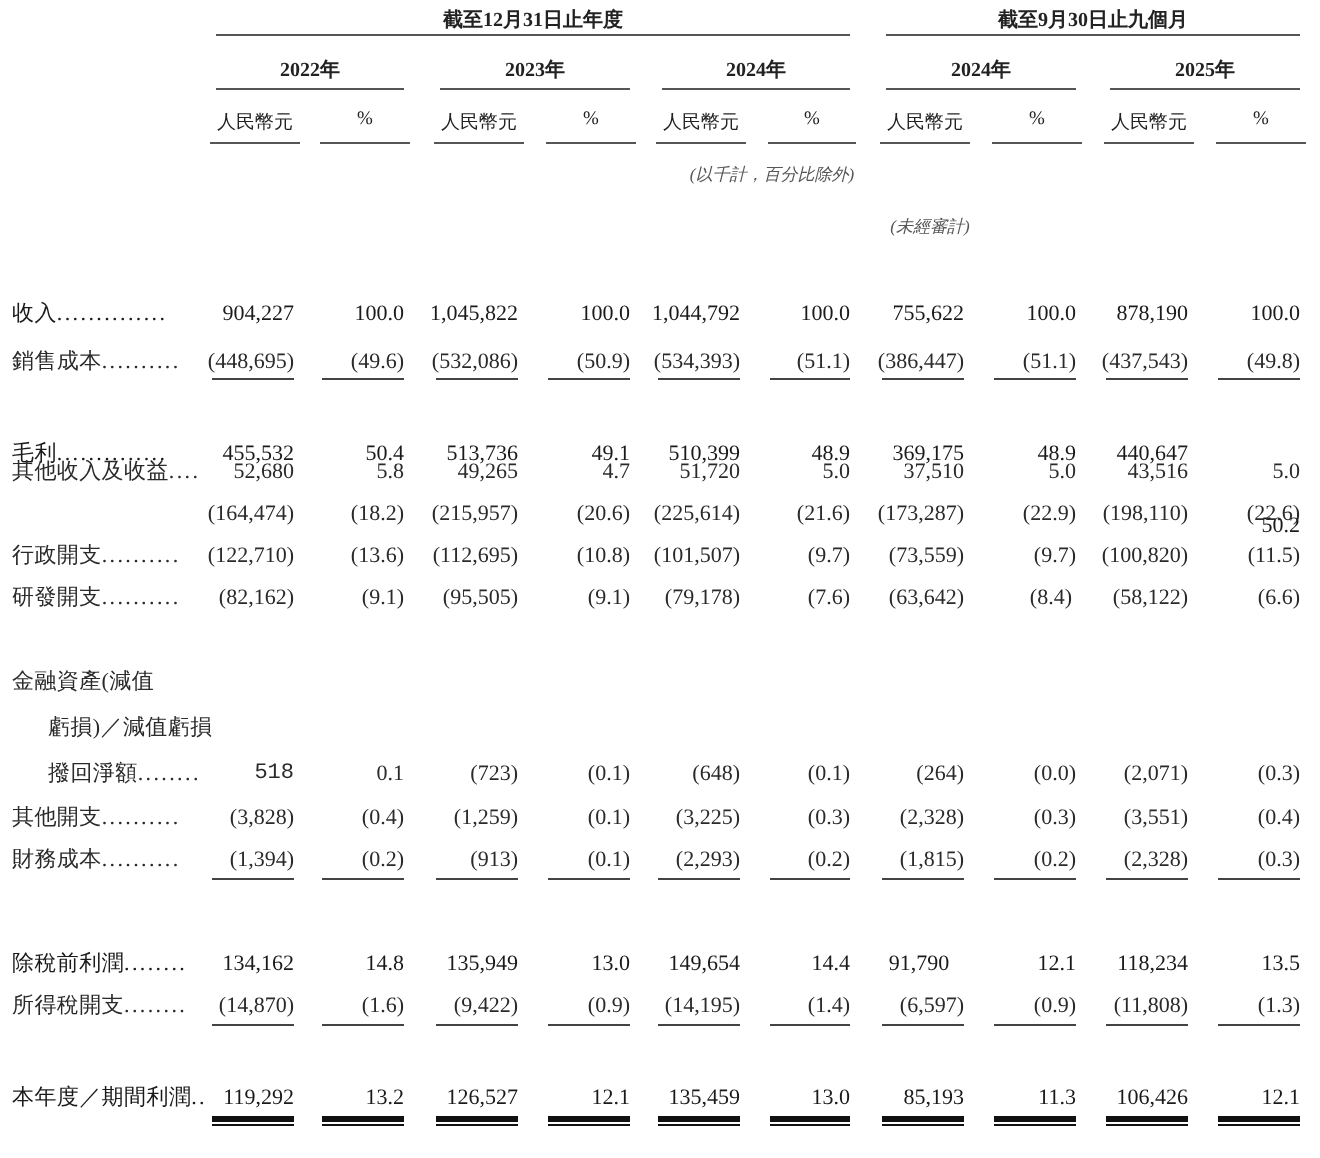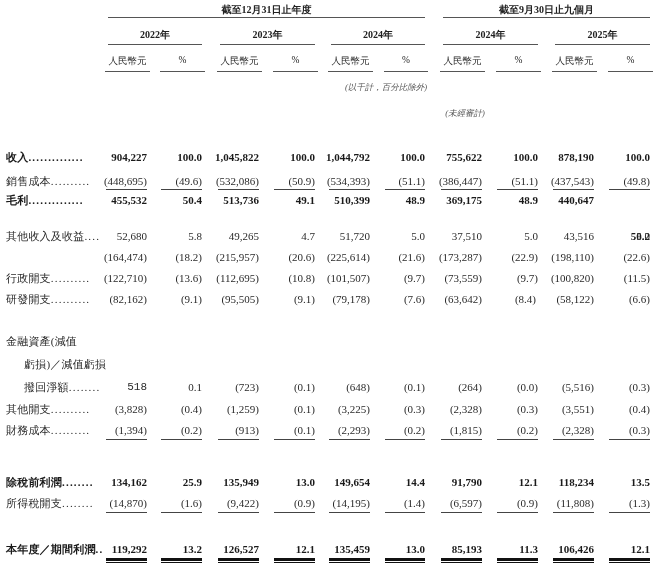--- a/index.html
+++ b/index.html
@@ -7,21 +7,21 @@
          font-family:"Liberation Serif","DejaVu Serif",serif; color:#2a2a2a; }
   .abs { position:absolute; }
   .hdr { font-size:10px; font-weight:bold; text-align:center; color:#222; }
   .sub { font-size:9.5px; text-align:center; color:#222; }
   .note { font-size:8.5px; font-style:italic; color:#555; text-align:center; }
   .line { position:absolute; height:1px; background:#555; }
   .row { position:absolute; left:0; width:660px; height:17px; font-size:11px; line-height:17px; }
   .lbl { position:absolute; left:6px; white-space:nowrap; letter-spacing:0.2px; }
   .lbl .dots { letter-spacing:1.2px; }
   .cell { position:absolute; text-align:right; white-space:nowrap; }
-  .bold { font-weight:bold; color:#1a1a1a; }
+  .bold { font-weight:normal; color:#1a1a1a; }
   .ul { position:absolute; height:1px; background:#444; }
   .dul { position:absolute; height:2.5px; background:#111; }
   .dul2 { position:absolute; height:1px; background:#111; }
 </style>
 </head>
 <body>
 
 <div class="abs hdr" style="left:108px; width:317px; top:3px;">截至12月31日止年度</div>
 <div class="line" style="left:108px; width:317px; top:17px;"></div>
 
@@ -95,21 +95,21 @@
     <div class="ul" style="left: 106px; width: 41px; top: 189px;"></div>
     <div class="ul" style="left: 161px; width: 41px; top: 189px;"></div>
     <div class="ul" style="left: 218px; width: 41px; top: 189px;"></div>
     <div class="ul" style="left: 274px; width: 41px; top: 189px;"></div>
     <div class="ul" style="left: 329px; width: 41px; top: 189px;"></div>
     <div class="ul" style="left: 385px; width: 40px; top: 189px;"></div>
     <div class="ul" style="left: 441px; width: 41px; top: 189px;"></div>
     <div class="ul" style="left: 497px; width: 41px; top: 189px;"></div>
     <div class="ul" style="left: 553px; width: 41px; top: 189px;"></div>
     <div class="ul" style="left: 609px; width: 41px; top: 189px;"></div>
-    <div class="row bold" style="top: 192px;">
+    <div class="row bold" style="top: 219px;">
       <div class="lbl"><span>毛利</span><span class="dots">..............</span></div>
       <div class="cell" style="left: 102px; width: 45px;">455,532</div>
       <div class="cell" style="left: 157px; width: 45px;">50.4</div>
       <div class="cell" style="left: 214px; width: 45px;">513,736</div>
       <div class="cell" style="left: 270px; width: 45px;">49.1</div>
       <div class="cell" style="left: 325px; width: 45px;">510,399</div>
       <div class="cell" style="left: 381px; width: 44px;">48.9</div>
       <div class="cell" style="left: 437px; width: 45px;">369,175</div>
       <div class="cell" style="left: 493px; width: 45px;">48.9</div>
       <div class="cell" style="left: 549px; width: 45px;">440,647</div>
@@ -173,21 +173,21 @@
         <div style="position: absolute; left: 18px; top: 0px; white-space: nowrap;">撥回淨額<span class="dots">........</span></div>
       </div>
       <div class="cell" style="left: 102px; width: 45px; font-family: Liberation Mono, monospace;">518</div>
       <div class="cell" style="left: 157px; width: 45px;">0.1</div>
       <div class="cell" style="left: 214px; width: 45px;">(723)</div>
       <div class="cell" style="left: 270px; width: 45px;">(0.1)</div>
       <div class="cell" style="left: 325px; width: 45px;">(648)</div>
       <div class="cell" style="left: 381px; width: 44px;">(0.1)</div>
       <div class="cell" style="left: 437px; width: 45px;">(264)</div>
       <div class="cell" style="left: 493px; width: 45px;">(0.0)</div>
-      <div class="cell" style="left: 549px; width: 45px;">(5,516)</div>
+      <div class="cell" style="left: 549px; width: 45px;">(2,071)</div>
       <div class="cell" style="left: 605px; width: 45px;">(0.3)</div>
     </div>
     <div class="row" style="top: 401px;">
       <div class="lbl"><span>其他開支</span><span class="dots">..........</span></div>
       <div class="cell" style="left: 102px; width: 45px;">(3,828)</div>
       <div class="cell" style="left: 157px; width: 45px;">(0.4)</div>
       <div class="cell" style="left: 214px; width: 45px;">(1,259)</div>
       <div class="cell" style="left: 270px; width: 45px;">(0.1)</div>
       <div class="cell" style="left: 325px; width: 45px;">(3,225)</div>
       <div class="cell" style="left: 381px; width: 44px;">(0.3)</div>
@@ -215,26 +215,26 @@
     <div class="ul" style="left: 274px; width: 41px; top: 439px;"></div>
     <div class="ul" style="left: 329px; width: 41px; top: 439px;"></div>
     <div class="ul" style="left: 385px; width: 40px; top: 439px;"></div>
     <div class="ul" style="left: 441px; width: 41px; top: 439px;"></div>
     <div class="ul" style="left: 497px; width: 41px; top: 439px;"></div>
     <div class="ul" style="left: 553px; width: 41px; top: 439px;"></div>
     <div class="ul" style="left: 609px; width: 41px; top: 439px;"></div>
     <div class="row bold" style="top: 474px;">
       <div class="lbl"><span>除稅前利潤</span><span class="dots">........</span></div>
       <div class="cell" style="left: 102px; width: 45px;">134,162</div>
-      <div class="cell" style="left: 157px; width: 45px;">25.9</div>
+      <div class="cell" style="left: 157px; width: 45px;">14.8</div>
       <div class="cell" style="left: 214px; width: 45px;">135,949</div>
       <div class="cell" style="left: 270px; width: 45px;">13.0</div>
       <div class="cell" style="left: 325px; width: 45px;">149,654</div>
       <div class="cell" style="left: 381px; width: 44px;">14.4</div>
-      <div class="cell" style="left: 437px; width: 45px;">91,790</div>
+      <div class="cell" style="left: 437px; width: 45px; text-align: center;">91,790</div>
       <div class="cell" style="left: 493px; width: 45px;">12.1</div>
       <div class="cell" style="left: 549px; width: 45px;">118,234</div>
       <div class="cell" style="left: 605px; width: 45px;">13.5</div>
     </div>
     <div class="row" style="top: 495px;">
       <div class="lbl"><span>所得稅開支</span><span class="dots">........</span></div>
       <div class="cell" style="left: 102px; width: 45px;">(14,870)</div>
       <div class="cell" style="left: 157px; width: 45px;">(1.6)</div>
       <div class="cell" style="left: 214px; width: 45px;">(9,422)</div>
       <div class="cell" style="left: 270px; width: 45px;">(0.9)</div>

